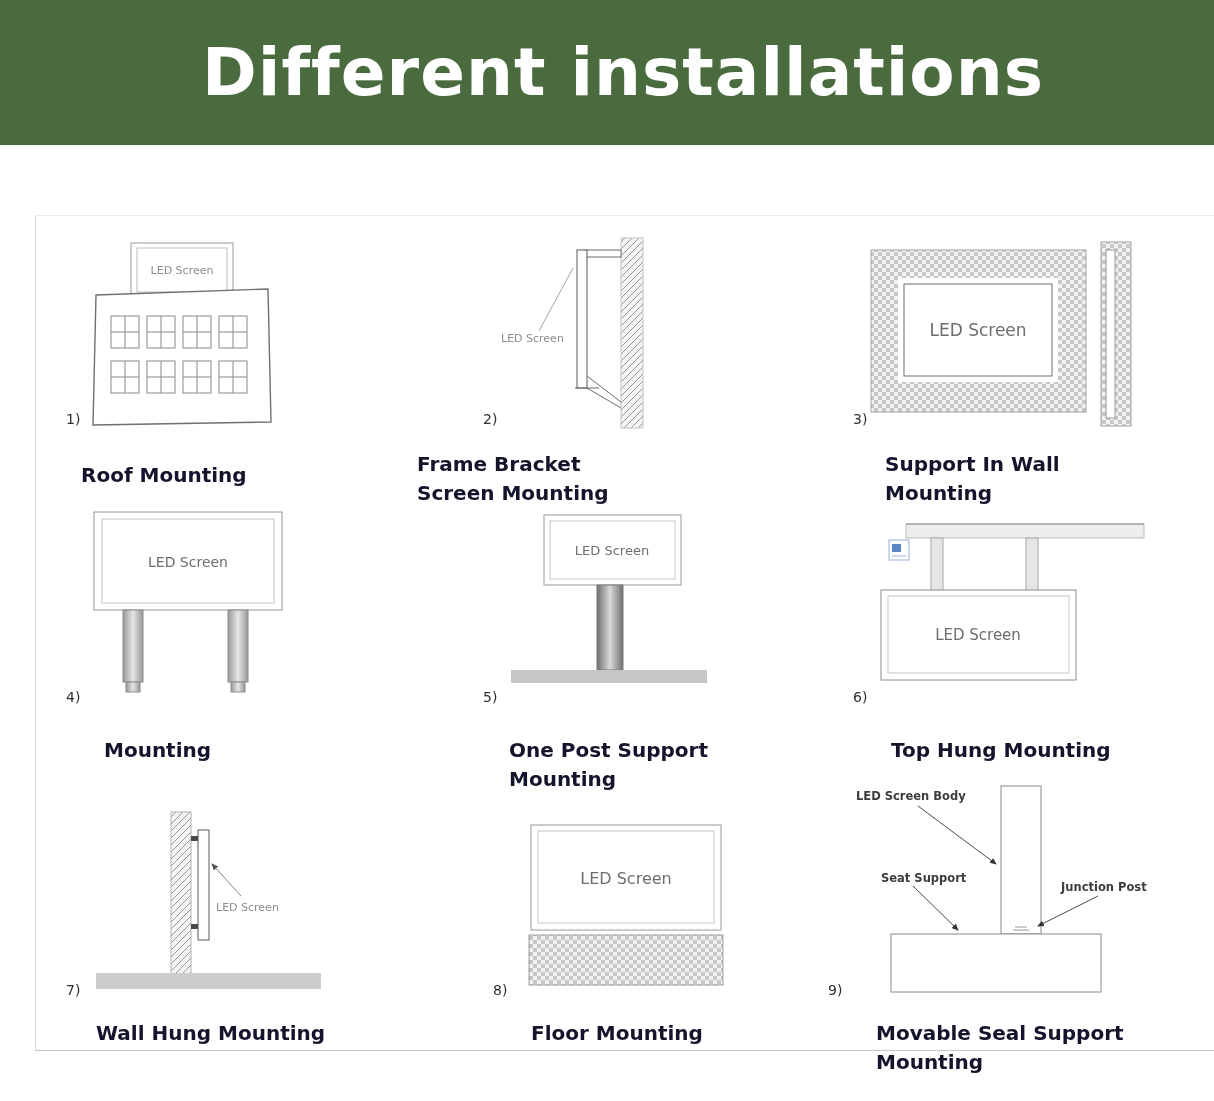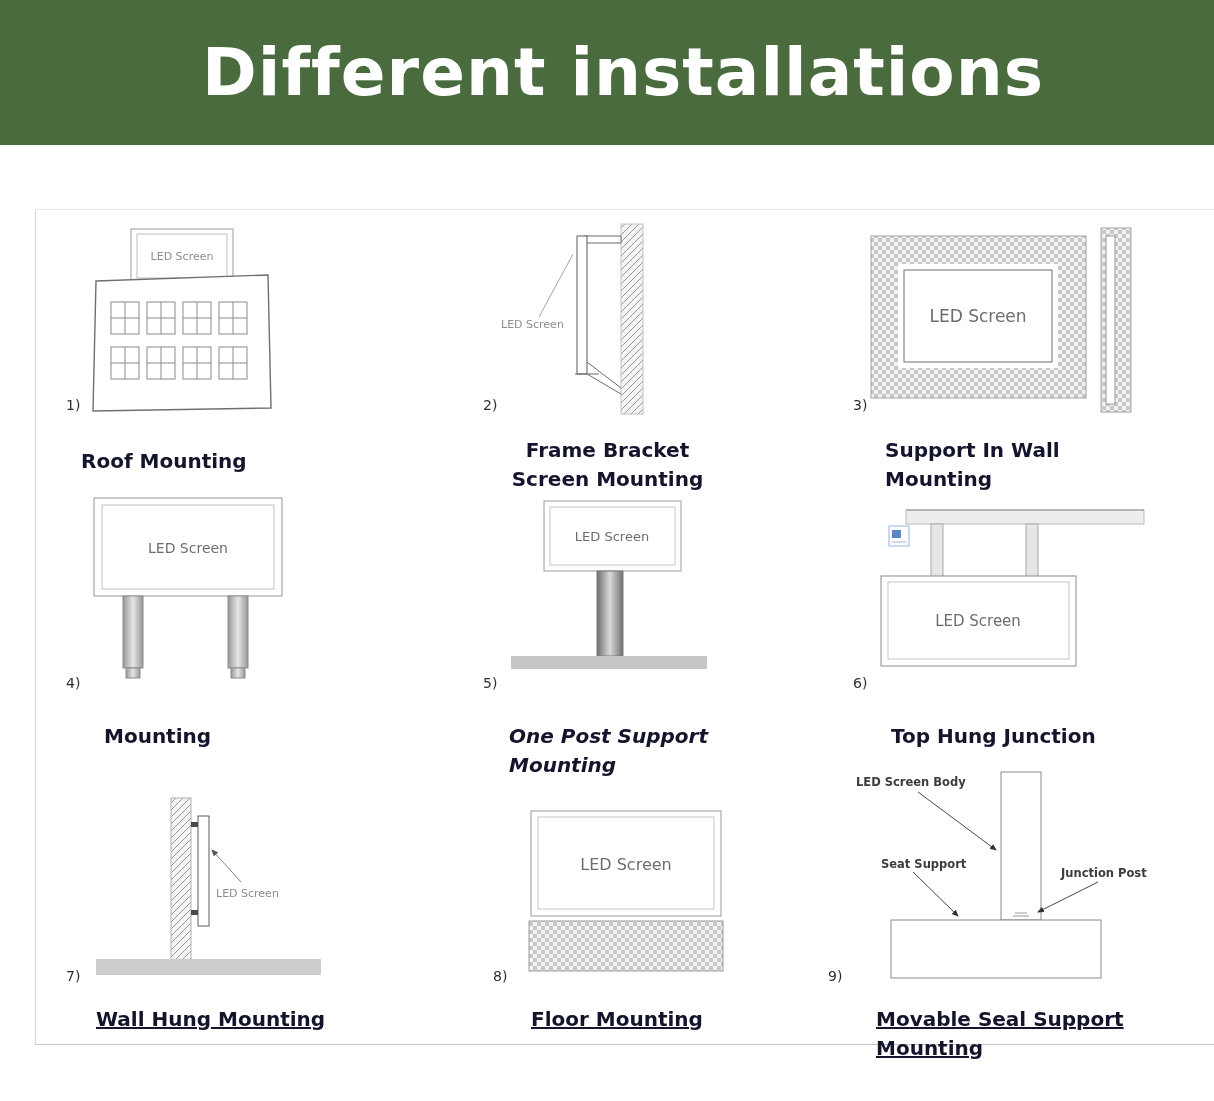--- a/index.html
+++ b/index.html
@@ -12,26 +12,26 @@
   .banner {
     width: 100%; height: 145px;
     background: var(--header-bg, #4a6b3e);
     display: flex; align-items: center; justify-content: center; padding-left: 32px;
   }
   .banner h1 {
     color: #ffffff; font-size: 66px; font-weight: bold; letter-spacing: 1px;
     font-family: "DejaVu Sans", "Liberation Sans", sans-serif;
   }
   .content {
-    position: absolute; left: 35px; top: 209px;
+    position: absolute; left: 35px; top: 215px;
     width: 1179px; height: 836px;
     border-left: 1px solid #d9d9d9;
     border-top: 1px solid #ececec;
     border-bottom: 1px solid #c9c9c9;
-    padding-top: 12px;
+    padding-top: 20px;
     background: #fff;
   }
   .grid {
     display: grid;
     grid-template-columns: 381px 381px 417px;
     grid-template-rows: 272px 276px 268px;
   }
   .cell { position: relative; }
   .fig { display: block; }
   svg { display: block; }
@@ -42,26 +42,26 @@
   .plbl { font-size: 11.5px; fill: #3c3c3c; font-weight: bold; }
   .caption {
     font-weight: bold;
     font-size: 20px;
     line-height: 1.45;
     color: var(--caption-color, #14142c);
   }
   .cap-line { display: block; }
   .cap-r1 { margin-top: 18px; }
   .cap-r2 { margin-top: 28px; }
-  .cap-r3 { margin-top: 20px; text-decoration: underline; }
+  .cap-r3 { margin-top: 20px; }
   .cap-c1 { padding-left: 45px; margin-top: 29px; }
-  .cap-c2 { text-align: center; }
+  .cap-c2 { text-align: left; }
   .cap-c3 { padding-left: 87px; }
   .cap-c4 { padding-left: 68px; }
-  .cap-c5 { padding-left: 92px; font-style: italic; }
+  .cap-c5 { padding-left: 92px; }
   .cap-c6 { padding-left: 93px; }
   .cap-c7 { padding-left: 60px; }
   .cap-c8 { padding-left: 114px; }
   .cap-c9 { padding-left: 78px; }
 </style>
 </head>
 <body>
 
 <div class="page">
 
@@ -237,21 +237,21 @@
             <rect x="228" y="30" width="12" height="54" fill="#e6e6e6" stroke="#a8a8a8"></rect>
           </g>
           <g>
             <rect x="83" y="82" width="195" height="90" fill="#ffffff" stroke="#8c8c8c"></rect>
             <rect x="90" y="88" width="181" height="77" fill="#ffffff" stroke="#c6c6c6"></rect>
             <text class="lbl-lg" x="180" y="132" font-size="15" text-anchor="middle">LED Screen</text>
           </g>
           <text class="num" x="55" y="194">6)</text>
         </svg>
         <figcaption class="caption cap-r2 cap-c6">
-          <span class="cap-line">Top Hung Junction</span>
+          <span class="cap-line">Top Hung Mounting</span>
           <span class="cap-line"></span>
         </figcaption>
       </figure>
 
       <figure class="cell">
         <svg class="fig" width="360" height="215" viewBox="0 0 360 215">
           <defs>
             <pattern id="hatch7" width="7" height="7" patternUnits="userSpaceOnUse">
               <rect width="7" height="7" fill="#f4f4f4"></rect>
               <line x1="0" y1="7" x2="7" y2="0" stroke="#9a9a9a" stroke-width="1"></line>

